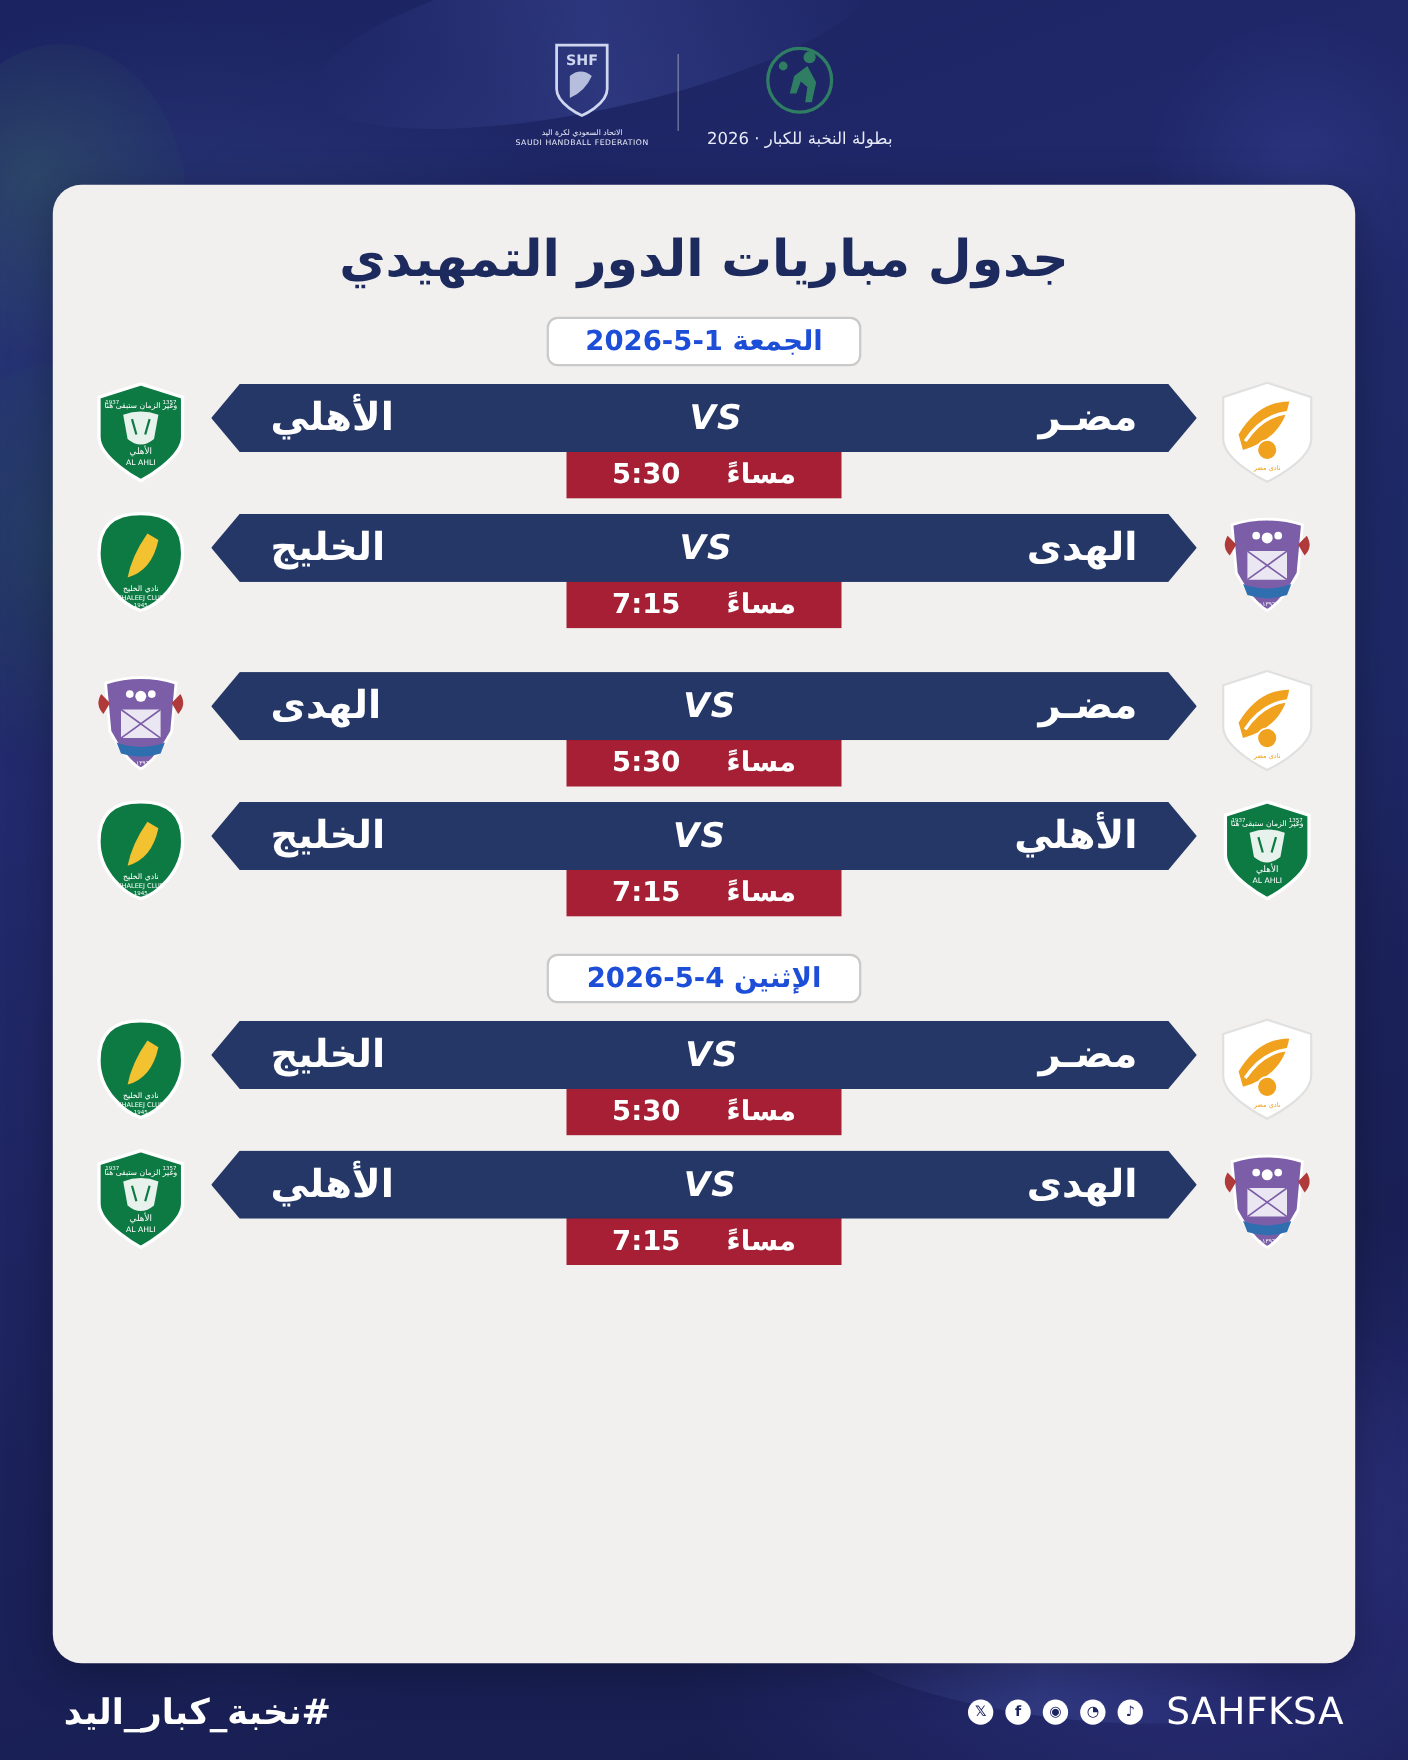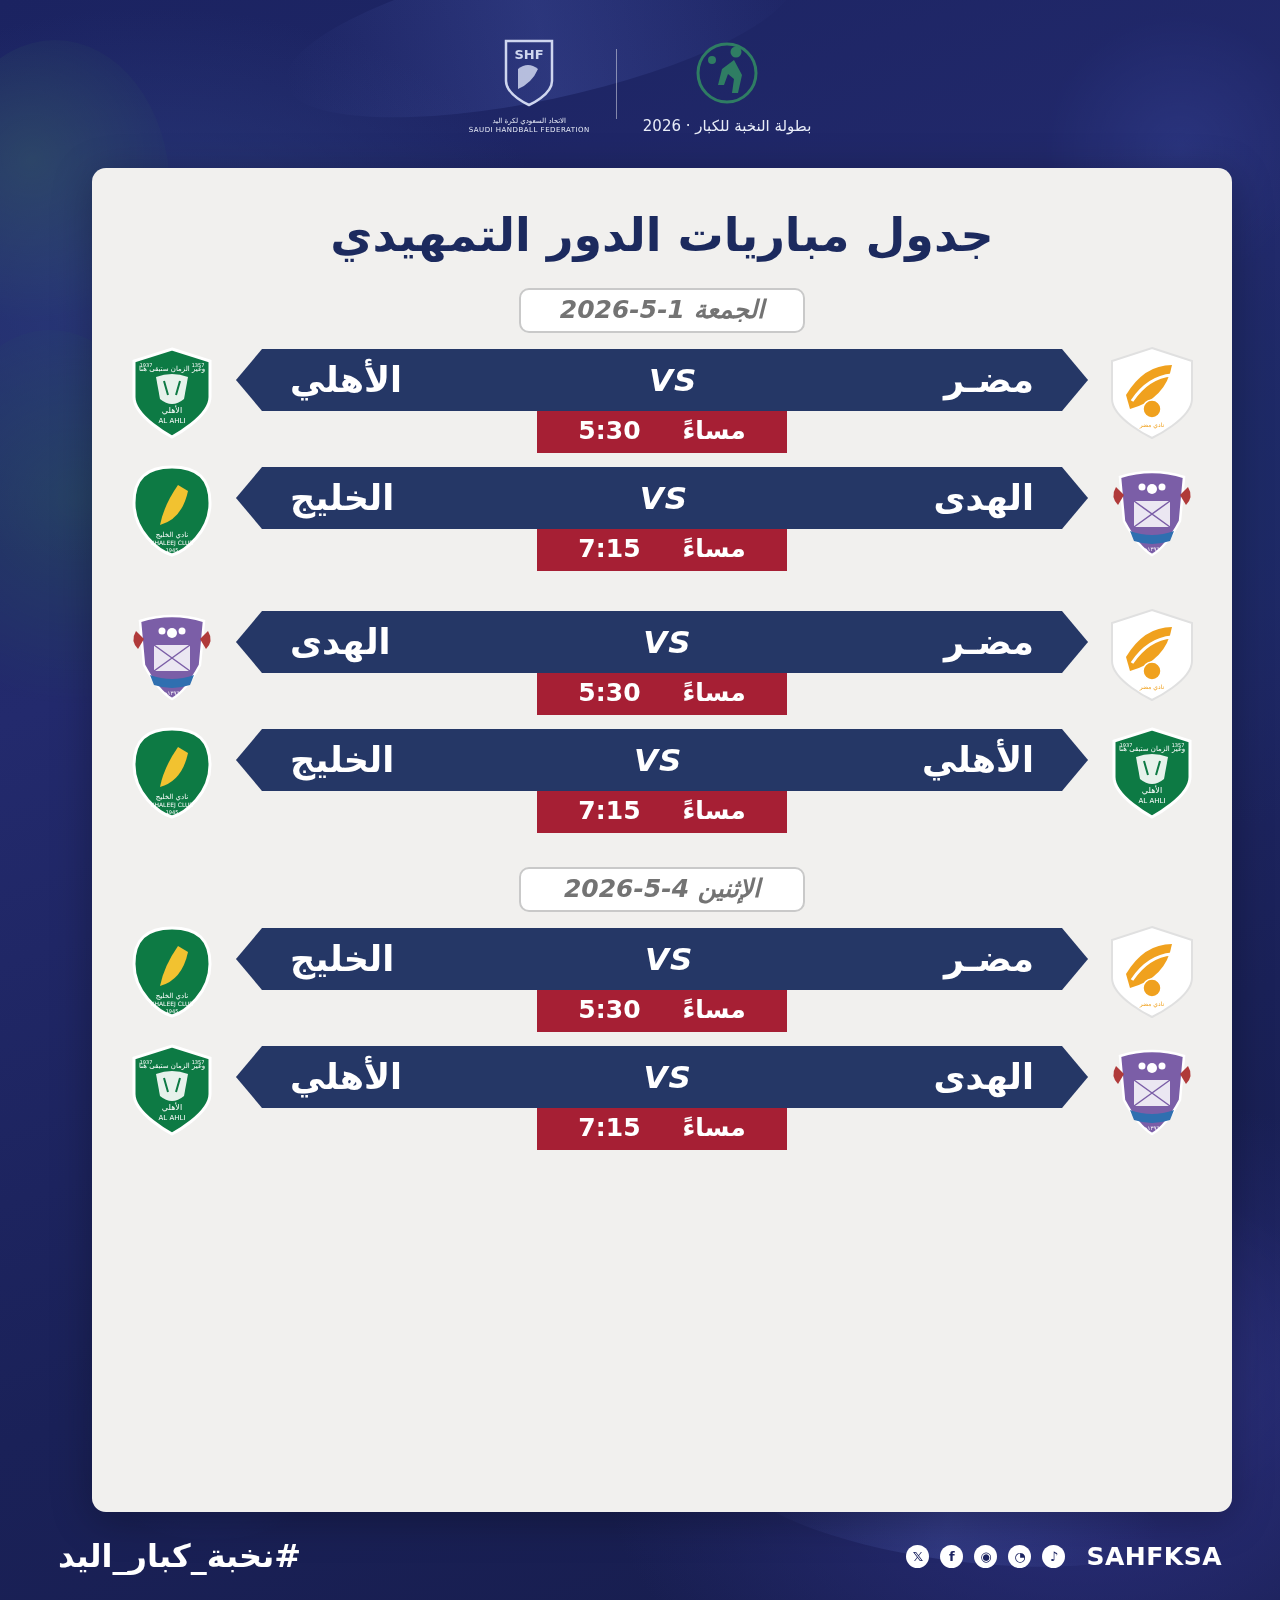--- a/index.html
+++ b/index.html
@@ -43,24 +43,23 @@
   .logo-block { display: flex; flex-direction: column; align-items: center; }
   .logo-caption { color: #e8ecf8; font-size: 15px; margin-top: 6px; letter-spacing: .5px; white-space: nowrap; }
   .logo-caption.small { font-size: 7px; line-height: 1.25; text-align: center; }
   .divider-v { width: 1px; height: 70px; background: rgba(255,255,255,.45); }
 
   
   .card {
     position: absolute; z-index: 4;
     left: 48px; right: 48px; top: 168px; height: 1344px;
     background: #f1f0ee;
-    border-radius: 14px;
+    border-radius: 26px;
     box-shadow: 0 8px 40px rgba(0,0,0,.28);
     padding: 40px 28px 20px;
-    margin-left: 44px;
   }
   .title {
     text-align: center; color: #1c2a5e; font-weight: 700;
     font-size: 46px; letter-spacing: -1px; margin-bottom: 26px;
   }
   .venue {
     display: flex; align-items: center; justify-content: center; gap: 10px;
     color: #1c2a5e; font-size: 27px; font-weight: 700; margin-bottom: 22px;
   }
   .pin { width: 18px; height: 26px; position: relative; }
@@ -70,23 +69,22 @@
   }
   .pin::after {
     content: ""; position: absolute; left: 6px; top: 6px; width: 6px; height: 6px;
     background: #f1f0ee; border-radius: 50%;
   }
 
   .day-group { margin-bottom: 26px; }
   .date-pill {
     width: 286px; margin: 0 auto 10px;
     background: #fff; border: 2px solid #c9c9c9; border-radius: 10px;
-    text-align: center; color: #737373; font-size: 25px; font-weight: 700;
+    text-align: center; color: #1d4ed8; font-size: 25px; font-weight: 700;
     padding: 5px 0 7px;
-    font-style: italic;
   }
   .match { position: relative; height: 118px; }
   .crest {
     position: absolute; top: 2px; width: 92px; height: 96px;
   }
   .crest.right { right: 6px; }
   .crest.left  { left: 6px; }
 
   .bar-wrap { position: absolute; left: 116px; right: 116px; top: 6px; }
   .bar {
@@ -110,21 +108,21 @@
     position: absolute; z-index: 5; left: 0; right: 0; bottom: 0; height: 88px;
     display: flex; align-items: center; justify-content: space-between;
     padding: 0 58px; color: #fff;
   }
   .socials { display: flex; align-items: center; gap: 11px; direction: ltr; }
   .sicon {
     width: 23px; height: 23px; border-radius: 50%; background: #fff; color: #1b2361;
     display: flex; align-items: center; justify-content: center;
     font-size: 13px; font-weight: 700; line-height: 1;
   }
-  .handle { font-size: 25px; font-weight: 700; letter-spacing: .5px; margin-left: 10px; }
+  .handle { font-size: 34px; font-weight: 400; letter-spacing: .5px; margin-left: 10px; }
   .hashtag { font-size: 32px; font-weight: 700; text-align: right; }
 </style>
 </head>
 <body>
 
 <div class="blob b1"></div>
 <div class="blob b2"></div>
 <div class="blob b3"></div>
 <div class="blob b4"></div>
 <div class="blob b5"></div>

